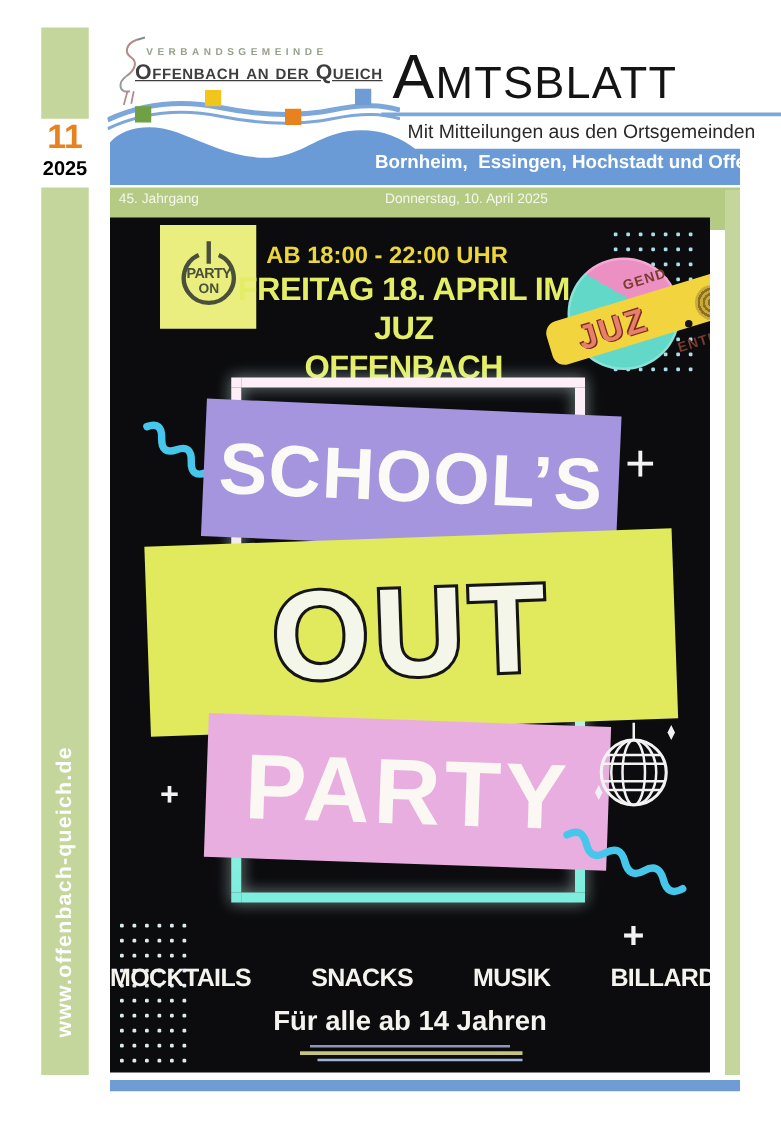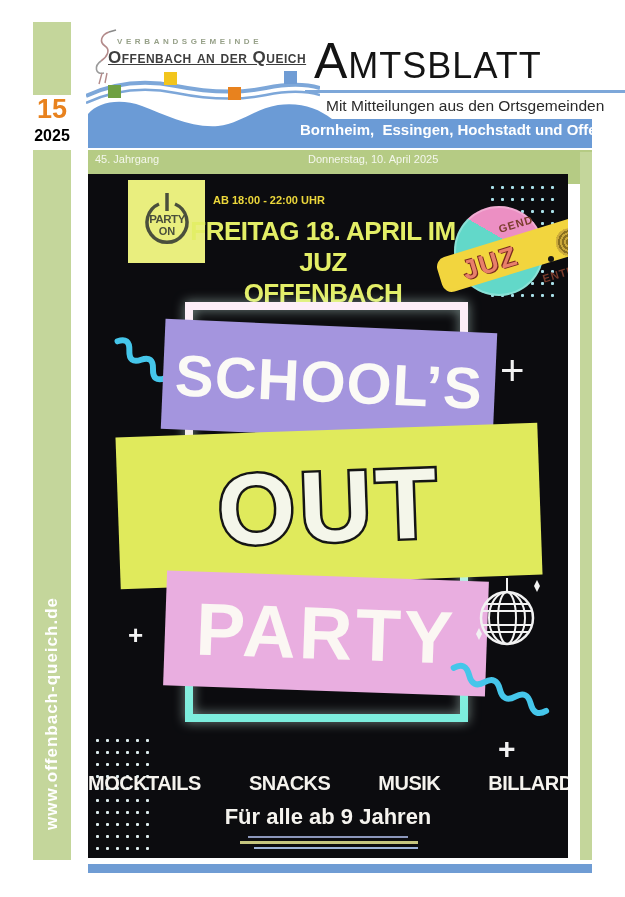--- a/index.html
+++ b/index.html
@@ -43,21 +43,21 @@
   .dots{display:grid;gap:9px 7px;}
   .dots span{width:3px;height:3px;background:currentColor;border-radius:1px;}
 
   .party-square{left:40px;top:6px;width:77px;height:83px;background:#e9ee7e;}
   .pwr-wrap{position:absolute;left:13px;top:11px;width:52px;height:60px;}
   .pwr-txt{position:absolute;left:0;width:52px;text-align:center;color:#4a4f3c;
            font-weight:bold;}
   .pwr-txt.l1{top:22px;font-size:11.5px;letter-spacing:-.5px;}
   .pwr-txt.l2{top:34px;font-size:11px;}
 
-  .time-line{left:125px;top:20px;font-size:11px;font-weight:bold;color:#ecd73b;}
+  .time-line{left:125px;top:20px;font-size:19px;font-weight:bold;color:#ecd73b;}
   .date-block{left:80px;top:42px;width:310px;text-align:center;color:#e3ee66;
               font-size:26px;font-weight:bold;line-height:1.2;letter-spacing:-.5px;}
 
   .neon-frame{left:97px;top:128px;width:267px;height:404px;border:8px solid;
               border-image:linear-gradient(180deg,#fdeef8 0%,#f3ece9 35%,#aef2e2 70%,#7deede 100%) 1;
               filter:drop-shadow(0 0 6px rgba(220,255,245,.55));}
 
   .banner{display:flex;align-items:center;justify-content:center;}
   .banner-schools{left:75px;top:152px;width:332px;height:110px;background:#a495de;
                   transform:rotate(2.5deg);}
@@ -105,21 +105,21 @@
               background:repeating-radial-gradient(circle,#caa83a 0 2px,#8a7020 2px 4px);}
   .juz-spec{position:absolute;left:108px;top:62px;width:6px;height:6px;border-radius:50%;
             background:#151515;}
 </style>
 </head>
 <body>
 
 <div id="canvas">
 
   <div class="abs side-green" style="left:33px;top:22px;width:38px;height:73px;"></div>
-  <div class="abs issue-no">15</div>
+  <div class="abs issue-no">11</div>
   <div class="abs issue-yr">2025</div>
   <div class="abs side-green side-main">
     <span class="side-url">www.offenbach-queich.de</span>
   </div>
 
   <svg class="abs" style="left:88px;top:28px;" width="30" height="58" viewBox="0 0 30 58">
     <path d="M21,4 C13,7 11,14 17,18 C23,22 19,29 13,33" fill="none" stroke="#b38a8a" stroke-width="1.6"></path>
     <path d="M21,4 L28,2" fill="none" stroke="#8a8a8a" stroke-width="1.6"></path>
     <path d="M13,33 C6,38 7,47 16,45" fill="none" stroke="#9a9a9a" stroke-width="1.6"></path>
     <path d="M14,45 L11,56 M19,45 L17,55" fill="none" stroke="#b38a8a" stroke-width="1.4"></path>
@@ -375,21 +375,21 @@
     <div class="abs features">
       <span class="item">MOCKTAILS</span>
       <span class="sep"></span>
       <span class="item">SNACKS</span>
       <span class="sep"></span>
       <span class="item">MUSIK</span>
       <span class="sep"></span>
       <span class="item">BILLARD/KICKER</span>
     </div>
 
-    <div class="abs age-note">Für alle ab 9 Jahren</div>
+    <div class="abs age-note">Für alle ab 14 Jahren</div>
 
     <div class="abs u-lines">
       <div class="u1"></div>
         <div class="u2"></div>
         <div class="u3"></div>
     </div>
 
   </div>
 
 </div>

